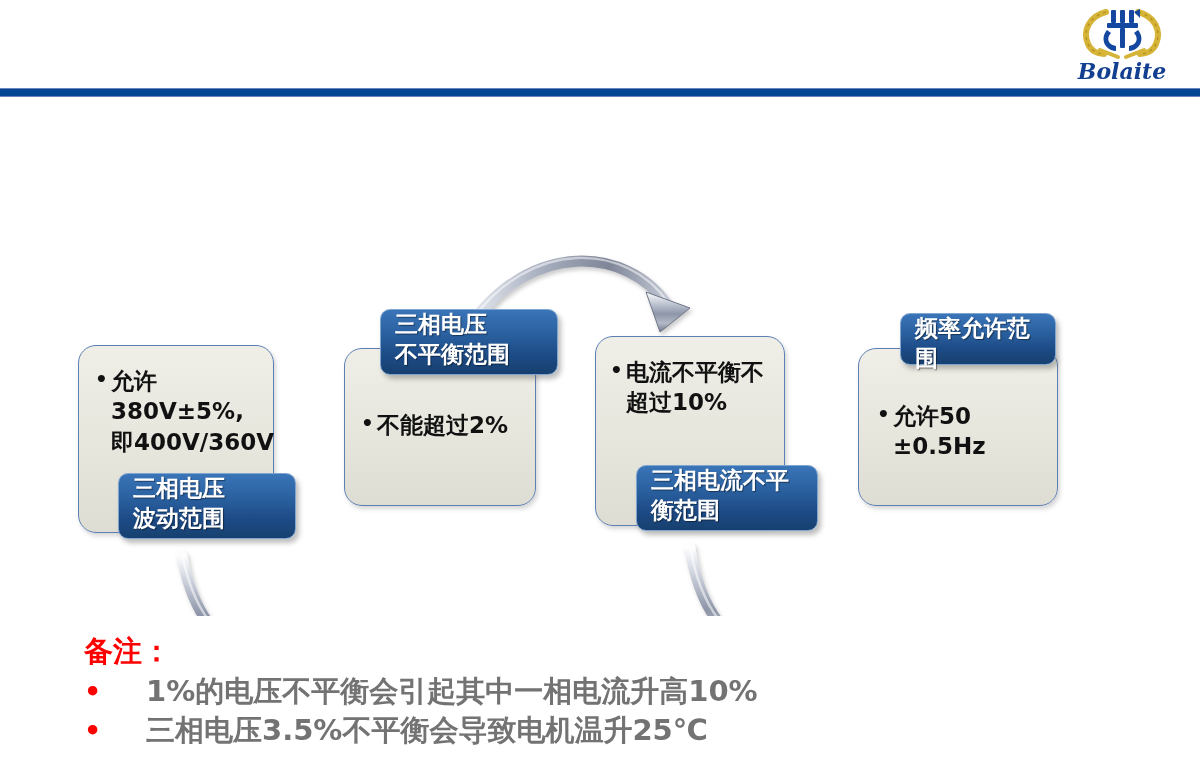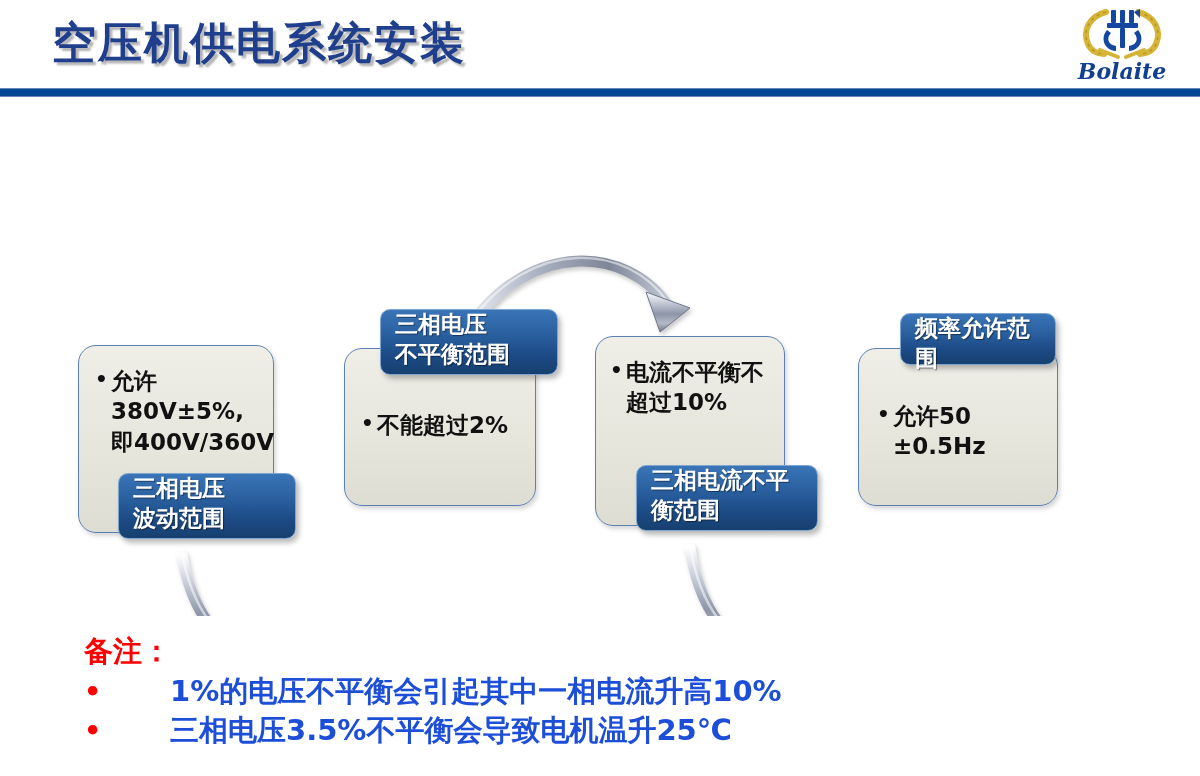--- a/index.html
+++ b/index.html
@@ -150,31 +150,29 @@
   .note-bullet {
     width: 62px;
     flex: 0 0 62px;
     font-size: 27px;
     font-weight: bold;
     color: #FF0000;
   }
   .note-text {
     font-size: 29px;
     font-weight: bold;
-    color: #1d4ed8;
+    color: #737373;
     line-height: 1.12;
     white-space: nowrap;
-    margin-left: 24px;
   }
 </style>
 </head>
 <body>
 
 <div id="slide-header">
-  <div id="slide-title">空压机供电系统安装</div>
   <div id="header-rule"></div>
 
   <div id="brand-logo">
     <svg width="112" height="56" viewBox="0 0 112 56">
 
       <path d="M40 8 C24 12, 16 26, 22 40 C25 47, 32 50, 38 50" fill="none" stroke="#D6B437" stroke-width="6" stroke-linecap="round"></path>
       <path d="M40 8 C24 12, 16 26, 22 40 C25 47, 32 50, 38 50" fill="none" stroke="#B08E20" stroke-width="1.2" stroke-dasharray="3 4"></path>
 
       <path d="M72 8 C88 12, 96 26, 90 40 C87 47, 80 50, 74 50" fill="none" stroke="#D6B437" stroke-width="6" stroke-linecap="round"></path>
       <path d="M72 8 C88 12, 96 26, 90 40 C87 47, 80 50, 74 50" fill="none" stroke="#B08E20" stroke-width="1.2" stroke-dasharray="3 4"></path>

